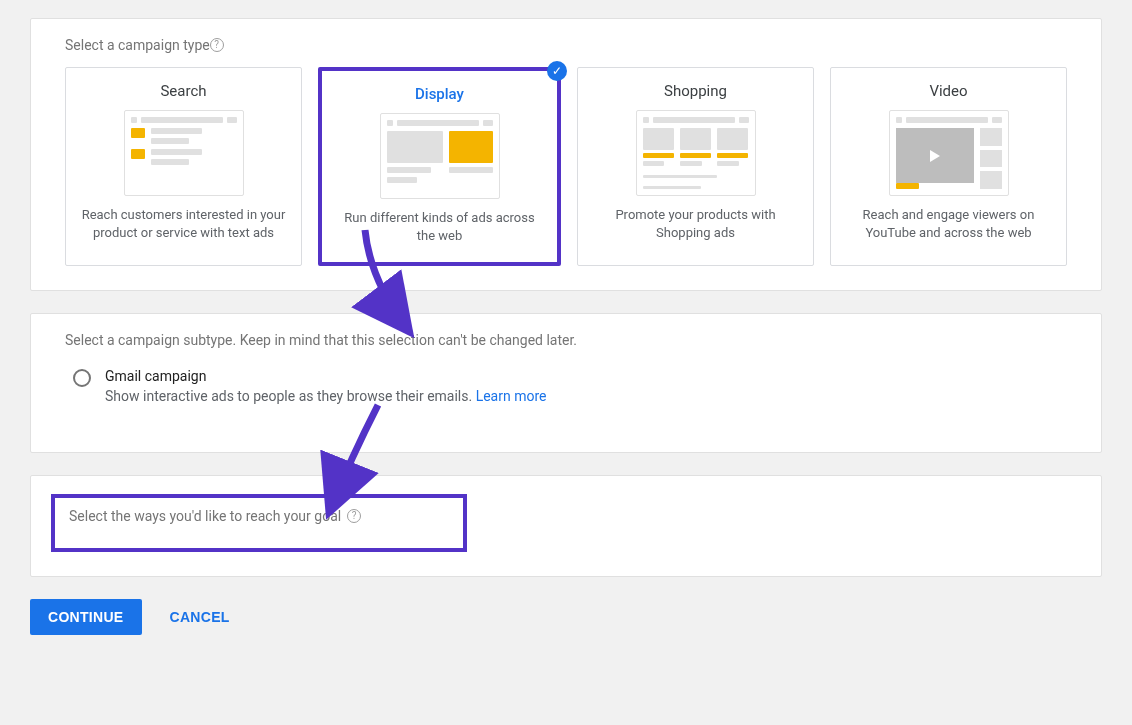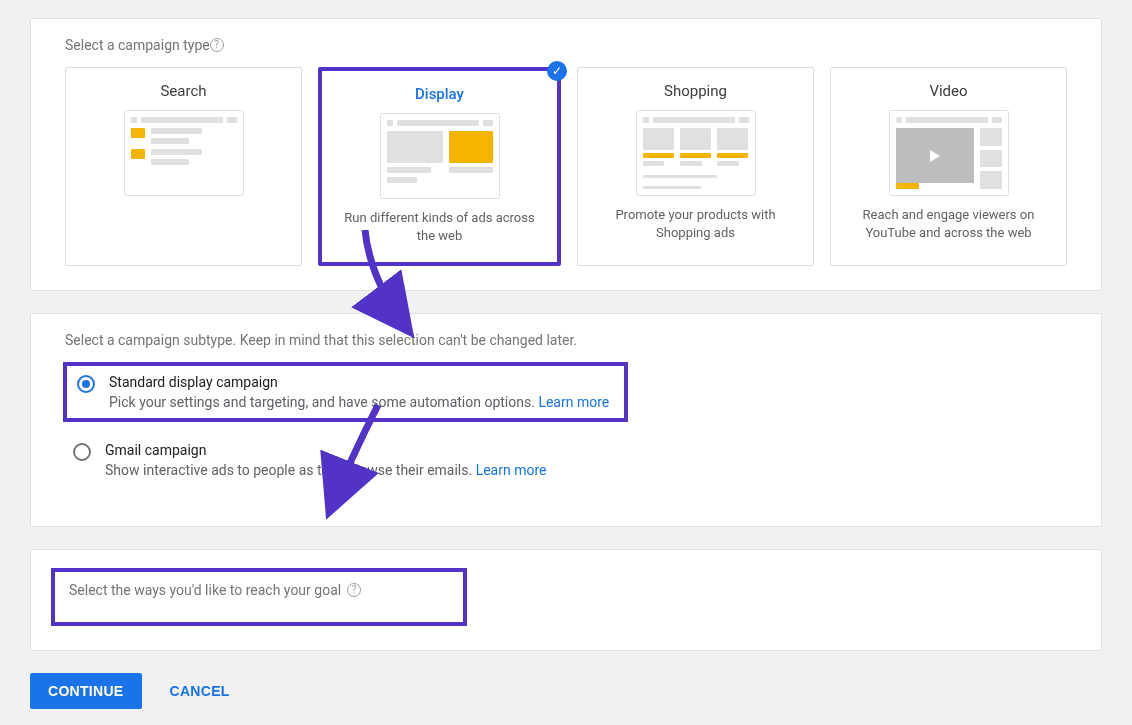--- a/index.html
+++ b/index.html
@@ -219,20 +219,21 @@
               </div>
             </div>
           <div class="row">
               <div class="bar yel sq"></div>
               <div class="lines">
                 <div class="bar l1"></div>
                 <div class="bar l2"></div>
               </div>
             </div>
         </div>
+        <div class="desc">Reach customers interested in your product or service with text ads</div>
       </div>
 
       <div class="type-card selected">
         <div class="check-badge">✓</div>
         <div class="title">Display</div>
         <div class="illus illus-display">
           <div class="topbar">
               <div class="c1"></div>
               <div class="c2"></div>
               <div class="c3"></div>
@@ -308,31 +309,20 @@
         <div class="desc">Reach and engage viewers on YouTube and across the web</div>
       </div>
 
     </div>
   </div>
 
   <div class="panel">
     <div class="panel-title">Select a campaign subtype. Keep in mind that this selection can't be changed later.</div>
     <div class="subtype-list">
 
-      <div class="highlight-box">
-        <div class="subtype" style="margin-bottom:0">
-          <div class="radio checked"></div>
-          <div>
-            <div class="label">Standard display campaign</div>
-            <div class="sub">
-              <span>Pick your settings and targeting, and have some automation options. </span><a href="#">Learn more</a>
-            </div>
-          </div>
-        </div>
-      </div>
 
       <div class="subtype" style="margin-top:20px">
         <div class="radio"></div>
         <div>
           <div class="label">Gmail campaign</div>
           <div class="sub">
             <span>Show interactive ads to people as they browse their emails. </span><a href="#">Learn more</a>
           </div>
         </div>
       </div>

